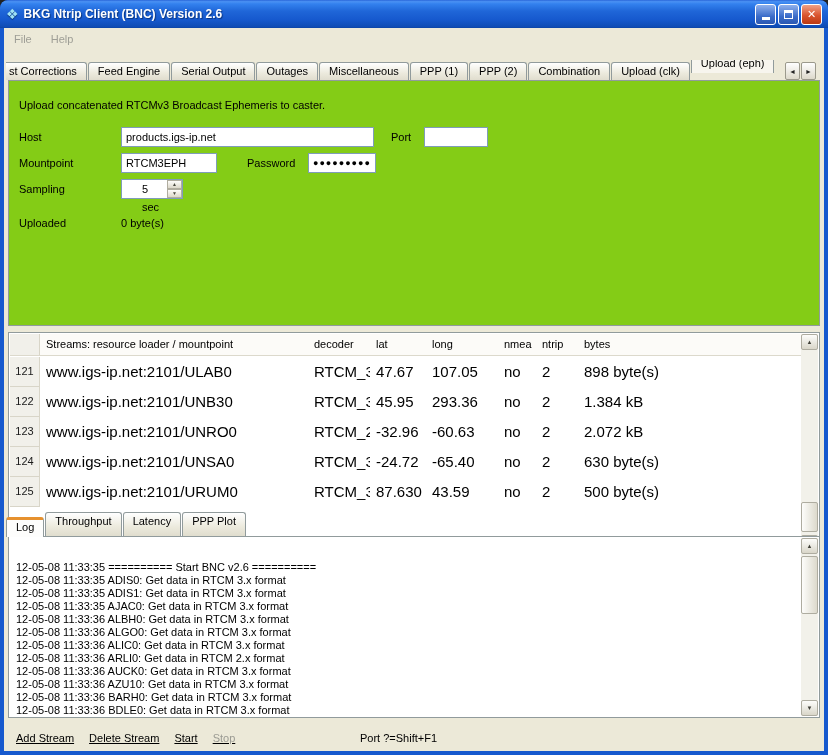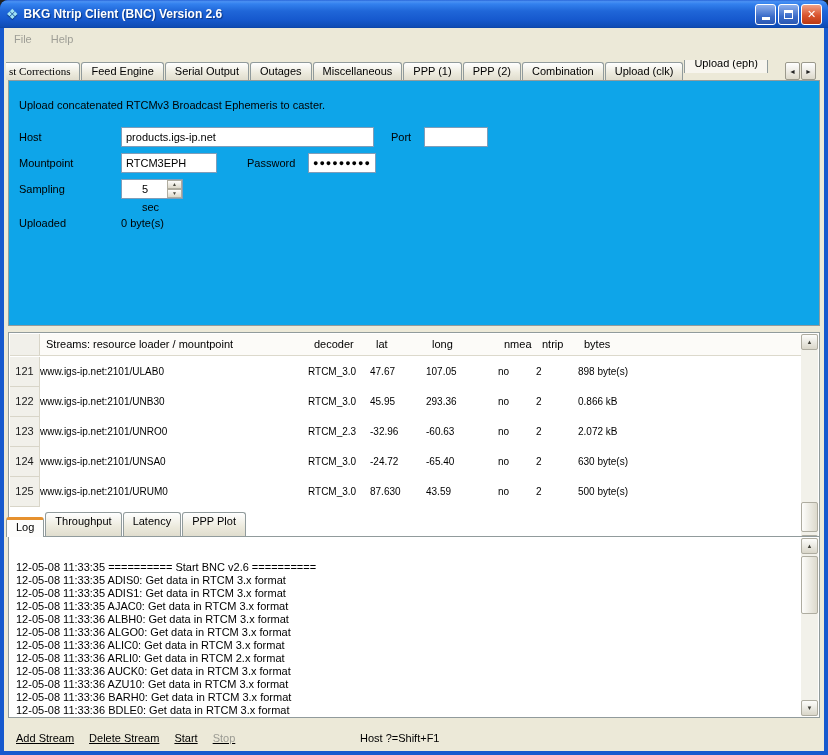--- a/index.html
+++ b/index.html
@@ -31,31 +31,31 @@
              display:flex; align-items:center; gap:19px; padding-left:10px; }
   .menuitem { font-size:11px; color:#9e9e96; }
 
   
   .tabbar { position:absolute; top:32px; left:2px; right:40px; height:21px;
             display:flex; align-items:flex-end; overflow:hidden; z-index:3; }
   .tab { flex:0 0 auto; height:18px; margin:0 1px 1px 0; padding:0 9px; line-height:17px;
          font-size:11px; color:#000; white-space:nowrap;
          background:linear-gradient(#ffffff,#eceadd 60%,#e0ddce);
          border:1px solid #919b9c; border-bottom:none; border-radius:3px 3px 0 0; }
-  .tab:first-child { margin-left:-7px;font-family:Liberation Serif, serif; }
+  .tab:first-child { margin-left:-7px; }
   .tab.selected { height:21px; margin-bottom:8px; background:#f7f5ee;
                   border-top:3px solid #e6912f; line-height:16px; position:relative; z-index:4; }
   .tabscroll { position:absolute; top:34px; right:8px; display:flex; gap:1px; z-index:4; }
   .tsbtn { width:15px; height:18px; background:linear-gradient(#fefefe,#ddd9cb);
            border:1px solid #9b998c; border-radius:2px; display:flex; align-items:center; justify-content:center; }
   .tsarr { font-size:7px; color:#222; line-height:1; }
 
   
   .panel { position:absolute; top:52px; left:4px; right:4px; height:246px;
-           border:1px solid #919b9c; background:#0ea5e9; z-index:1; }
+           border:1px solid #919b9c; background:#84cc16; z-index:1; }
   .desc { position:absolute; left:10px; top:18px; font-size:11px; color:#000; }
   .flabel { position:absolute; left:10px; font-size:11px; color:#000; }
   .fvalue { position:absolute; font-size:11px; color:#000; }
   .tinput { position:absolute; height:20px; border:1px solid #7f9db9; background:#fff;
             font-family:"Liberation Sans",sans-serif; font-size:11px; padding:0 4px; color:#000; }
   .tinput.pass { font-size:9px; letter-spacing:1px; }
   .spinbox { position:absolute; left:112px; top:98px; width:62px; height:20px;
              border:1px solid #7f9db9; background:#fff; display:flex; }
   .spinval { flex:1; font-size:11px; line-height:18px; padding-left:20px; }
   .spinbtns { width:15px; display:flex; flex-direction:column; }
@@ -65,21 +65,21 @@
 
   
   .streams { position:absolute; top:304px; left:4px; right:4px; height:221px;
              border:1px solid #919b9c; background:#fff; }
   .sheader { position:absolute; top:1px; left:1px; right:18px; height:22px;
              display:flex; background:#fcfbf8; border-bottom:1px solid #dcd9cc; }
   .hcell { font-size:11px; line-height:21px; padding-left:6px; white-space:nowrap; overflow:hidden; }
   .hcell.col-num { background:#f1f0ea; border-right:1px solid #d8d5c8; padding:0; }
   .sbody { position:absolute; top:24px; left:1px; right:18px; bottom:1px; overflow:hidden; }
   .trow { display:flex; height:30px; }
-  .tcell { font-size:10px; line-height:30px; white-space:nowrap; overflow:hidden; color:#000; }
+  .tcell { font-size:15px; line-height:30px; padding-left:6px; white-space:nowrap; overflow:hidden; color:#000; }
   .ncell { font-size:11px; line-height:29px; text-align:center; background:#f1f0ea;
            border-right:1px solid #d8d5c8; border-bottom:1px solid #d8d5c8; color:#1a1a1a; }
   .col-num{width:30px;flex:0 0 30px} .col-stream{width:268px;flex:0 0 268px}
   .col-decoder{width:62px;flex:0 0 62px} .col-lat{width:56px;flex:0 0 56px}
   .col-long{width:72px;flex:0 0 72px} .col-nmea{width:38px;flex:0 0 38px}
   .col-ntrip{width:42px;flex:0 0 42px} .col-bytes{flex:1}
 
   
   .vscroll { position:absolute; top:1px; right:1px; bottom:1px; width:17px; background:#f2f1ea; }
   .sbtn { position:absolute; left:0; width:17px; height:16px;
@@ -214,21 +214,21 @@
             <div class="tcell col-bytes">898 byte(s)</div>
           </div>
           <div class="trow">
             <div class="ncell col-num">122</div>
             <div class="tcell col-stream">www.igs-ip.net:2101/UNB30</div>
             <div class="tcell col-decoder">RTCM_3.0</div>
             <div class="tcell col-lat">45.95</div>
             <div class="tcell col-long">293.36</div>
             <div class="tcell col-nmea">no</div>
             <div class="tcell col-ntrip">2</div>
-            <div class="tcell col-bytes">0.866 kB</div>
+            <div class="tcell col-bytes">1.384 kB</div>
           </div>
           <div class="trow">
             <div class="ncell col-num">123</div>
             <div class="tcell col-stream">www.igs-ip.net:2101/UNRO0</div>
             <div class="tcell col-decoder">RTCM_2.3</div>
             <div class="tcell col-lat">-32.96</div>
             <div class="tcell col-long">-60.63</div>
             <div class="tcell col-nmea">no</div>
             <div class="tcell col-ntrip">2</div>
             <div class="tcell col-bytes">2.072 kB</div>
@@ -297,17 +297,17 @@
       </div>
     </div>
 
     <div class="bottombar">
       <span class="actions">
           <span class="action">Add Stream</span>
           <span class="action">Delete Stream</span>
           <span class="action">Start</span>
           <span class="action disabled">Stop</span>
         </span>
-      <span class="helptext">Host ?=Shift+F1</span>
+      <span class="helptext">Port ?=Shift+F1</span>
     </div>
 
   </div>
 </div>
 
 </body></html>

